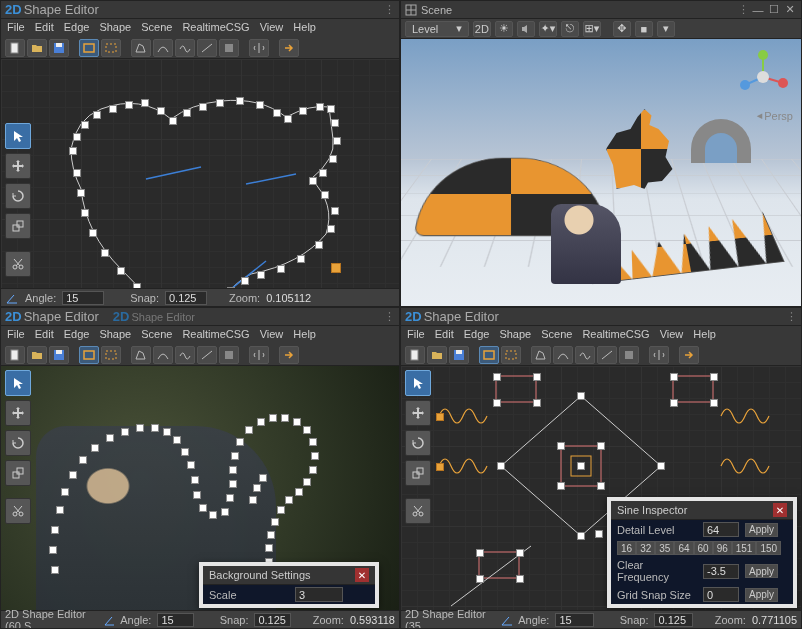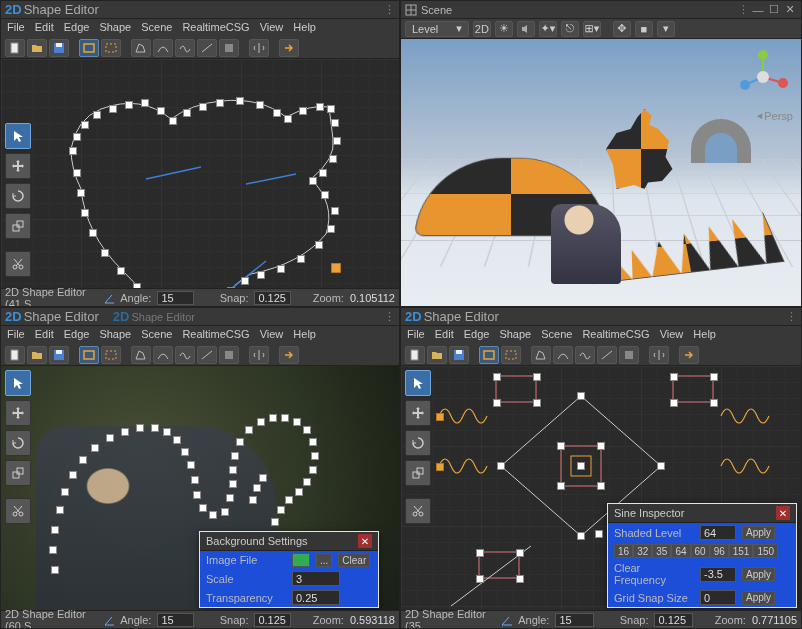--- a/index.html
+++ b/index.html
@@ -32,21 +32,21 @@
 .scene-tab{display:flex;align-items:center;gap:4px;color:#bbb;font-size:12px}
 .win-controls{margin-left:auto;display:flex;gap:2px}
 .win-btn{width:14px;height:14px;display:flex;align-items:center;justify-content:center;color:#aaa}
 .scene-toolbar{display:flex;align-items:center;height:20px;background:#3d3d3d;padding:0 4px;gap:4px;border-bottom:1px solid #222}
 .scene-drop{background:#4a4a4a;border:1px solid #555;padding:0 6px;height:16px;display:flex;align-items:center;gap:18px;color:#ccc;border-radius:2px}
 .scene-btn{width:18px;height:16px;background:#4a4a4a;border:1px solid #555;display:flex;align-items:center;justify-content:center;border-radius:2px}
 .scene-view{flex:1;position:relative;background:linear-gradient(180deg,#7a9fc5 0%,#b8c5d5 45%,#dee5ec 60%,#e8edf2 100%)}
 .floor{position:absolute;bottom:0;left:0;right:0;height:55%;background:linear-gradient(180deg,#d8dde4 0%,#eef1f5 100%);background-image:linear-gradient(#c8ccd2 1px,transparent 1px),linear-gradient(90deg,#c8ccd2 1px,transparent 1px);background-size:30px 30px;transform:perspective(400px) rotateX(60deg);transform-origin:top}
 .sq{position:absolute;width:8px;height:8px;background:#fff;border:1px solid #888}
 .sq.o{background:#e8a23a;border-color:#b87520}
-.popup{position:absolute;background:#1d4ed8;border:1px solid #e5e5e5;box-shadow:0 2px 8px rgba(0,0,0,0.5);z-index:10}
+.popup{position:absolute;background:#0f172a;border:4px solid #e5e5e5;box-shadow:0 2px 8px rgba(0,0,0,0.5);z-index:10}
 .popup-header{display:flex;align-items:center;background:#353535;padding:2px 6px;border-bottom:1px solid #222}
 .popup-close{margin-left:auto;width:14px;height:14px;background:#a03030;color:#fff;display:flex;align-items:center;justify-content:center;font-size:10px}
 .popup-row{display:flex;align-items:center;padding:2px 6px;gap:6px}
 .popup-label{width:80px;color:#bbb}
 .popup-input{background:#2a2a2a;border:1px solid #555;color:#ddd;padding:1px 3px;width:48px;height:15px}
 .small-btn{background:#4a4a4a;border:1px solid #555;color:#ccc;padding:0 3px;height:14px;font-size:10px;display:flex;align-items:center}
 .multi-btns{display:flex;gap:0}
 .multi-btns .small-btn{border-radius:0}
 .gizmo{position:absolute;right:10px;top:10px;width:56px;height:56px}
 svg{display:block}
@@ -224,21 +224,20 @@
     <div class="sq" style="left:132px;top:224px"></div>
         <div class="sq" style="left:116px;top:208px"></div>
     <div class="sq" style="left:100px;top:190px"></div>
         <div class="sq" style="left:88px;top:170px"></div>
         <div class="sq" style="left:80px;top:150px"></div>
     <div class="sq" style="left:76px;top:130px"></div>
         <div class="sq" style="left:72px;top:110px"></div>
     <div class="sq o" style="left:330px;top:204px;width:10px;height:10px"></div>
   </div>
   <div class="statusbar">
-    <span class="status-label">2D Shape Editor (41 S</span>
     <svg width="14" height="14">
           <path d="M2 12h10M2 12L9 4" stroke="#6af" fill="none"></path>
         </svg>
     <span class="status-label">Angle:</span>
     <span class="status-input">15</span>
     <span style="flex:0 0 14px"></span>
     <span class="status-label">Snap:</span>
     <span class="status-input">0.125</span>
     <span style="flex:0 0 10px"></span>
     <span class="status-label">Zoom:</span>
@@ -474,32 +473,22 @@
         <div class="sq" style="left:266px;top:206px"></div>
     <div class="sq" style="left:258px;top:108px"></div>
         <div class="sq" style="left:252px;top:118px"></div>
         <div class="sq" style="left:248px;top:130px"></div>
     <div class="popup" style="right:20px;bottom:2px;width:180px">
       <div class="popup-header">
             <span>Background Settings</span>
             <div class="popup-close">✕</div>
           </div>
       <div class="popup-row">
-        <span class="popup-label">Image File</span>
-        <div class="small-btn" style="width:18px;background:#3a5"></div>
-        <div class="small-btn">...</div>
-        <div class="small-btn">Clear</div>
-      </div>
-      <div class="popup-row">
         <span class="popup-label">Scale</span>
         <input class="popup-input" value="3" style="">
-      </div>
-      <div class="popup-row">
-        <span class="popup-label">Transparency</span>
-        <input class="popup-input" value="0.25" style="">
       </div>
     </div>
   </div>
   <div class="statusbar">
     <span class="status-label">2D Shape Editor (60 S</span>
     <svg width="14" height="14">
           <path d="M2 12h10M2 12L9 4" stroke="#6af" fill="none"></path>
         </svg>
     <span class="status-label">Angle:</span>
     <span class="status-input">15</span>
@@ -672,21 +661,21 @@
     <div class="sq" style="left:194px;top:164px"></div>
     <div class="sq o" style="left:35px;top:47px"></div>
         <div class="sq o" style="left:35px;top:97px"></div>
 
     <div class="popup" style="right:4px;bottom:2px;width:190px">
       <div class="popup-header">
             <span>Sine Inspector</span>
             <div class="popup-close">✕</div>
           </div>
       <div class="popup-row">
-        <span class="popup-label">Shaded Level</span>
+        <span class="popup-label">Detail Level</span>
         <input class="popup-input" style="width: 36px;" value="64">
         <div class="small-btn">Apply</div>
       </div>
       <div class="popup-row">
             <div class="multi-btns">
         <div class="small-btn">16</div>
         <div class="small-btn">32</div>
         <div class="small-btn">35</div>
         <div class="small-btn">64</div>
         <div class="small-btn">60</div>

